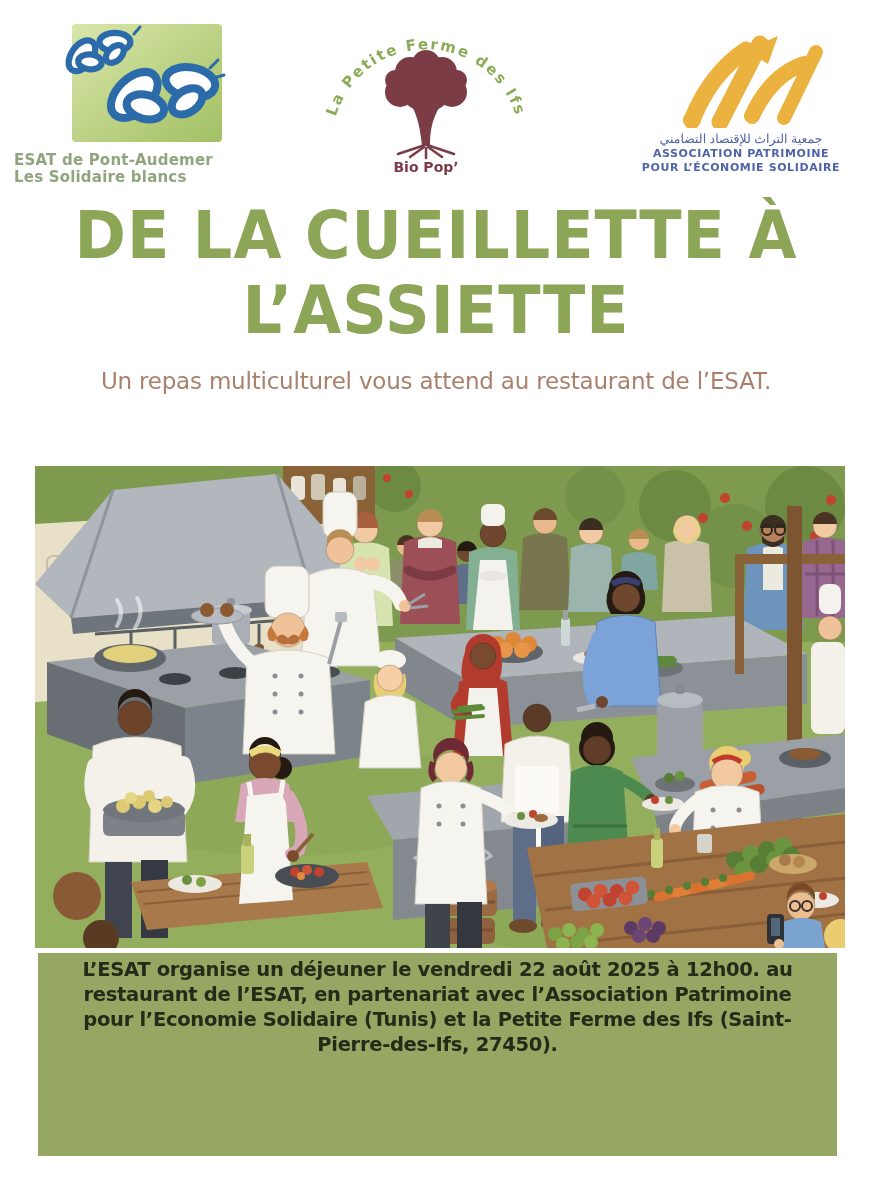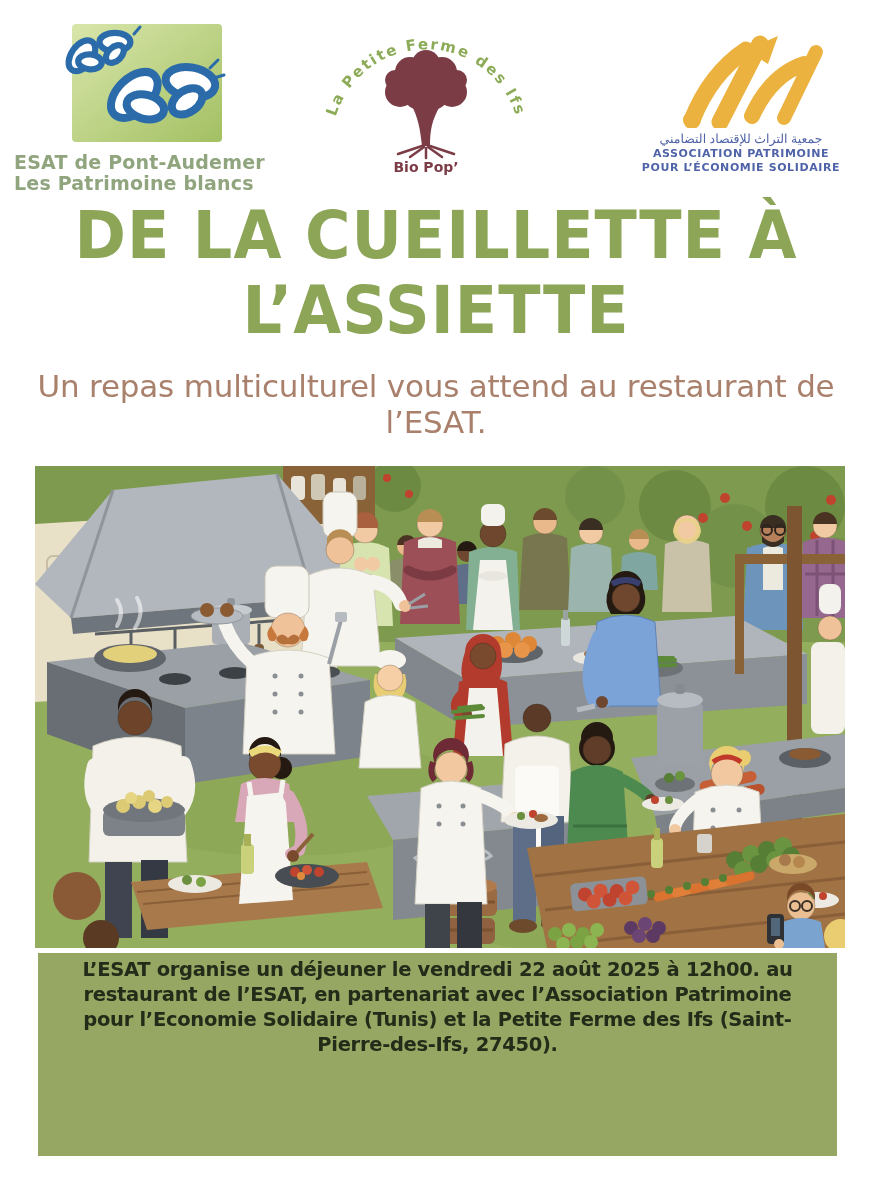--- a/index.html
+++ b/index.html
@@ -7,42 +7,42 @@
   .poster{
     position:relative; width:872px; height:1178px; background:#fff;
     font-family:"Liberation Sans",sans-serif; overflow:hidden;
   }
   
   .logo{ position:absolute; }
   .logo-esat{ left:14px; top:22px; width:252px; }
   .esat-text{
     margin-top:2px; color:var(--logo-text-green,#90a57e);
     font-family:"DejaVu Sans",sans-serif; font-weight:bold;
-    font-size:19px; line-height:1.12; letter-spacing:.2px;
+    font-size:15px; line-height:1.12; letter-spacing:.2px;
   }
   .logo-ferme{ left:310px; top:24px; width:232px; }
   .logo-apes{ left:636px; top:24px; width:210px; text-align:center; }
   .apes-arabic{
     color:var(--apes-blue,#4f63a8); font-size:12.5px; line-height:15px; direction:rtl;
   }
   .apes-caption{
     color:var(--apes-blue,#4f63a8); font-family:"DejaVu Sans",sans-serif;
     font-weight:bold; font-size:11px; line-height:14px; letter-spacing:.6px;
   }
   
   .title{
     position:absolute; left:0; right:0; top:202px; text-align:center;
     color:var(--title-green,#8ca556); font-family:"DejaVu Sans",sans-serif;
     font-weight:bold; font-size:62px; line-height:71px; letter-spacing:1px;
     transform:scaleY(1.05);
   }
   .subtitle{
     position:absolute; left:0; right:0; top:368px; text-align:center;
     color:var(--subtitle-brown,#a9806b); font-family:"DejaVu Sans",sans-serif;
-    font-size:31px; letter-spacing:-0.2px;
+    font-size:23px; letter-spacing:-0.2px;
   }
   .event-line{
     position:absolute; left:0; right:0; top:407px; text-align:center;
     color:var(--event-gray,#8f8f8f); font-family:"DejaVu Sans",sans-serif;
     font-weight:bold; font-size:19px; letter-spacing:.2px;
   }
   
   .illustration{
     position:absolute; left:35px; top:466px; width:810px; height:482px;
   }
@@ -84,21 +84,21 @@
         <ellipse cx="15" cy="19" rx="17" ry="11" transform="rotate(-20)"></ellipse>
       </g>
       <g stroke="#2b6ba9" stroke-width="3" stroke-linecap="round">
         <path d="M196,46 l8,-8" fill="none"></path>
           <path d="M200,56 l10,-3" fill="none"></path>
         <path d="M120,12 l6,-7" fill="none"></path>
       </g>
     </svg>
     <div class="esat-text">
       <div>ESAT de Pont-Audemer</div>
-      <div>Les Patrimoine blancs</div>
+      <div>Les Solidaire blancs</div>
     </div>
   </div>
 
   <div class="logo logo-ferme">
     <svg width="232" height="152" viewBox="0 0 232 152">
       <defs>
           <path id="fermeArc" d="M24,100 A94 94 0 0 1 208,100"></path>
         </defs>
       <text font-family="DejaVu Sans,sans-serif" font-weight="bold" font-size="15" letter-spacing="2" style="fill:var(--arc-green,#8cab57)">
         <textPath href="#fermeArc" startOffset="50%" text-anchor="middle">La Petite Ferme des Ifs</textPath>

